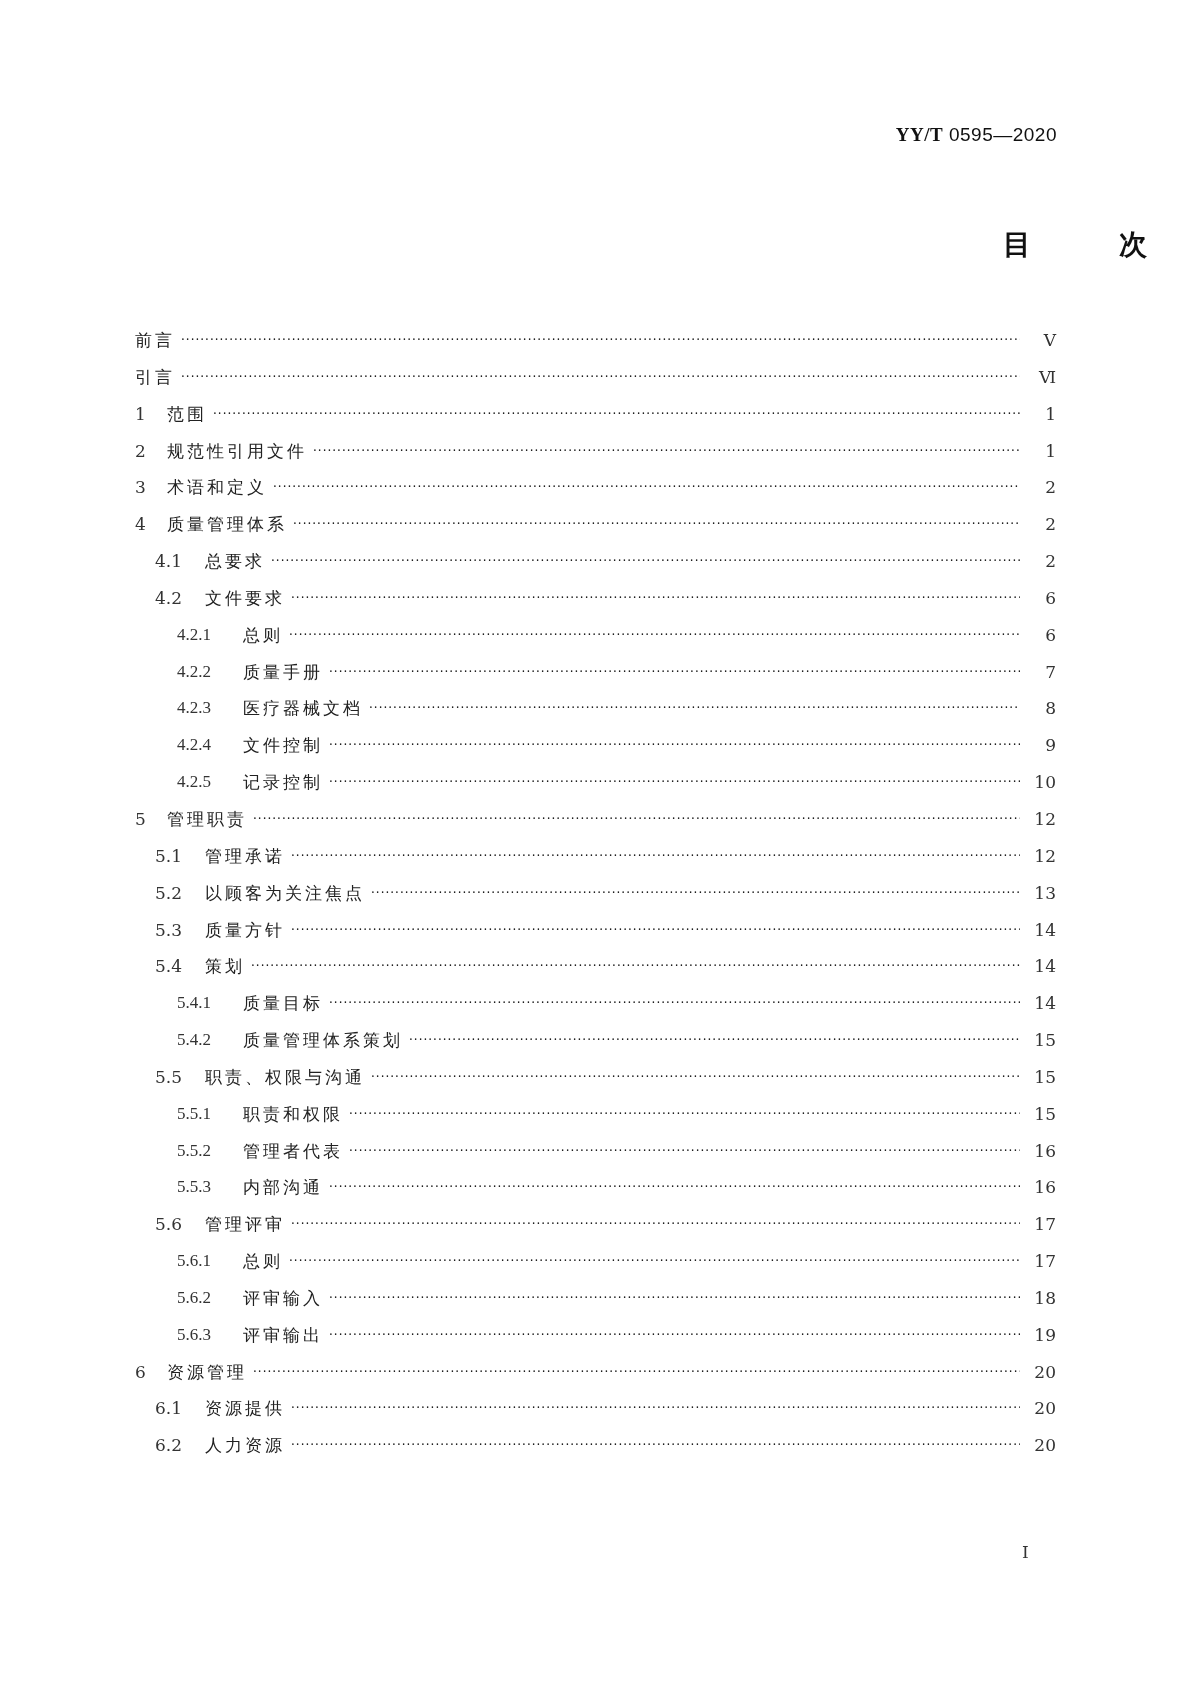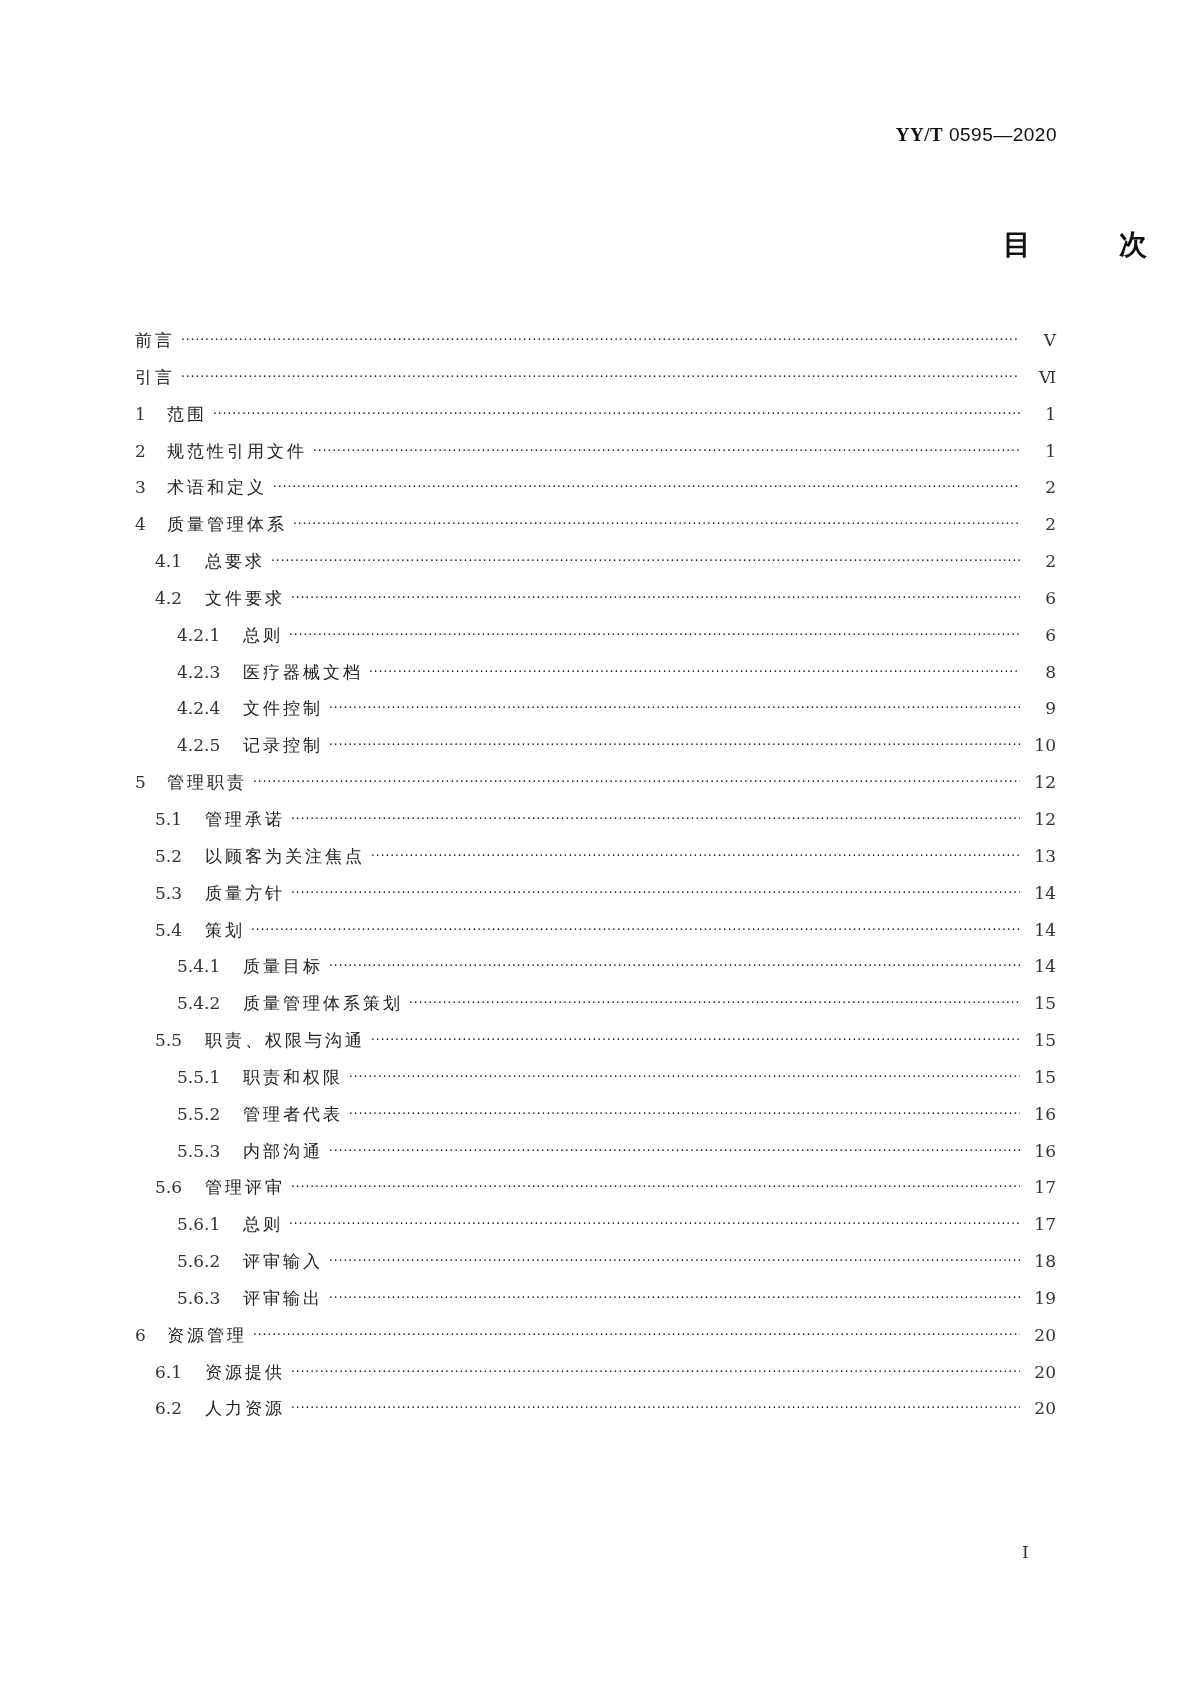--- a/index.html
+++ b/index.html
@@ -12,21 +12,21 @@
                font-family: "DejaVu Sans", sans-serif; font-weight: bold; font-size: 28px; color: #111; }
   .toc-title span { display: inline-block; margin: 0 44px; }
   .toc { position: absolute; top: 322px; left: 135px; width: 921px; }
   .toc-row { display: flex; align-items: flex-start; height: 36.85px; line-height: 36.85px;
              font-size: 17px; white-space: nowrap; }
   .toc-row.l1 { padding-left: 20px; }
   .toc-row.l2 { padding-left: 42px; }
   .num { display: inline-block; color: #333; }
   .l0 .num { width: 32px; }
   .l1 .num { width: 50px; }
-  .l2 .num { width: 66px; }
+  .l2 .num { width: 66px; font-family: Liberation Serif, serif; }
   .ttl { letter-spacing: 3px; color: #222; }
   .dots { flex: 1; overflow: hidden; margin: 0 10px 0 6px; color: #111; letter-spacing: 1px;
           font-size: 12px; }
   .dots::before { content: "··································································································································································································"; }
   .pg { min-width: 26px; text-align: right; color: #333; }
   .page-num { position: absolute; top: 1542px; left: 1022px; font-size: 17px; color: #333; }
 </style>
 </head>
 <body>
 
@@ -86,20 +86,26 @@
       <span class="dots"></span>
       <span class="pg">6</span>
     </div>
     <div class="toc-row l2">
       <span class="num">4.2.1</span>
       <span class="ttl">总则</span>
       <span class="dots"></span>
       <span class="pg">6</span>
     </div>
     <div class="toc-row l2">
+      <span class="num">4.2.2</span>
+      <span class="ttl">质量手册</span>
+      <span class="dots"></span>
+      <span class="pg">7</span>
+    </div>
+    <div class="toc-row l2">
       <span class="num">4.2.3</span>
       <span class="ttl">医疗器械文档</span>
       <span class="dots"></span>
       <span class="pg">8</span>
     </div>
     <div class="toc-row l2">
       <span class="num">4.2.4</span>
       <span class="ttl">文件控制</span>
       <span class="dots"></span>
       <span class="pg">9</span>

